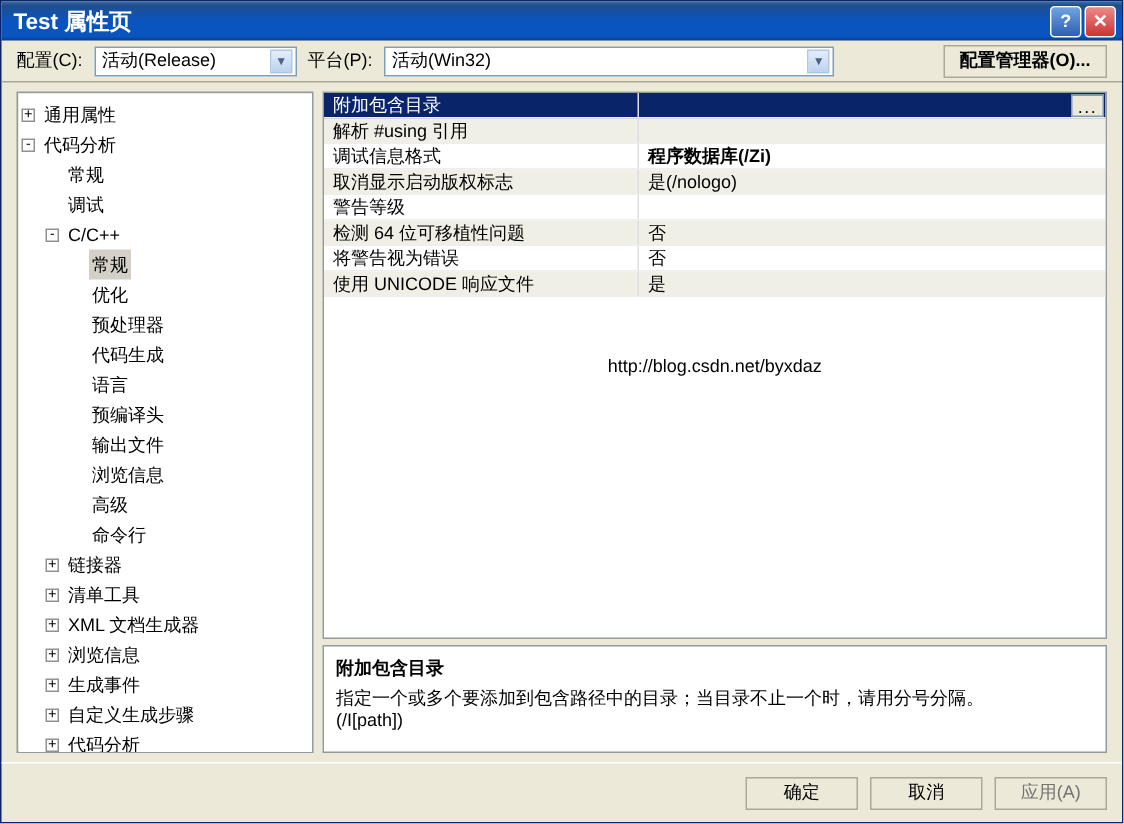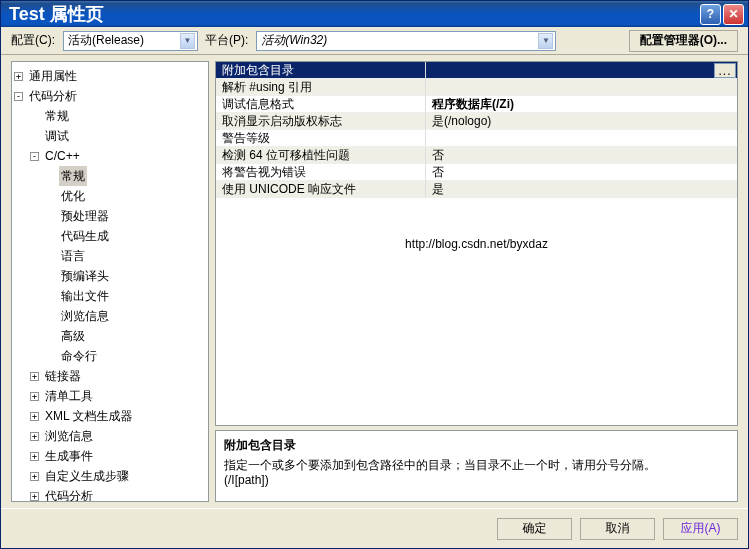--- a/index.html
+++ b/index.html
@@ -1,30 +1,30 @@
 <!DOCTYPE html>
 <html><head>
 <meta charset="utf-8">
 <style>
 * { box-sizing: border-box; margin: 0; padding: 0; font-family: "SimSun", "宋体", Tahoma, sans-serif; font-size: 12px; }
 body { background: #ece9d8; }
 .window { width: 749px; height: 549px; border: 1px solid #0a246a; background: #ece9d8; display: flex; flex-direction: column; }
 .titlebar { height: 26px; background: linear-gradient(to bottom, #3a6ea5 0%, #1f4e8f 10%, #0a54c0 50%, #0a54c0 90%, #063a8a 100%); display: flex; align-items: center; padding: 0 4px; color: #fff; font-weight: bold; }
-.titlebar-text { flex: 1; padding-left: 4px; font-size: 18px; }
+.titlebar-text { flex: 1; padding-left: 4px; font-size: 15px; }
 .titlebar-btn { width: 21px; height: 21px; margin-left: 2px; border: 1px solid #fff; border-radius: 3px; display: flex; align-items: center; justify-content: center; cursor: pointer; font-weight: bold; font-size: 12px; }
 .help-btn { background: linear-gradient(to bottom, #6fa3e0, #2d5fb3); color: #fff; }
 .close-btn { background: linear-gradient(to bottom, #e88, #c33); color: #fff; }
 .toolbar { height: 28px; display: flex; align-items: center; padding: 4px 10px; gap: 6px; border-bottom: 1px solid #aca899; }
 .toolbar label { margin-right: 2px; }
 .combo { height: 20px; border: 1px solid #7f9db9; background: #fff; display: flex; align-items: center; padding: 0 2px 0 4px; position: relative; text-align: center; }
 .combo-arrow { width: 15px; height: 16px; background: linear-gradient(to bottom, #e3eefc, #bcd2ee); border: 1px solid #b4c7e0; margin-left: auto; display: flex; align-items: center; justify-content: center; font-size: 8px; color: #4d6185; cursor: pointer; }
 .config-combo { width: 135px; }
-.platform-combo { width: 300px; font-style: italic; }
+.platform-combo { width: 300px; }
 .btn { height: 22px; padding: 0 10px; border: 1px solid #aca899; background: #ece9d8; cursor: pointer; display: inline-flex; align-items: center; }
-.btn.disabled { color: #6d28d9; }
+.btn.disabled { color: #737373; }
 .content { flex: 1; display: flex; padding: 6px 10px; gap: 6px; overflow: hidden; }
 .tree-panel { width: 198px; border: 1px solid #919b9c; background: #fff; overflow: auto; padding: 4px 2px; }
 .tree { list-style: none; }
 .tree li { white-space: nowrap; line-height: 18px; }
 .tree-item { display: flex; align-items: center; }
 .tree-box { width: 9px; height: 9px; border: 1px solid #919191; display: inline-flex; align-items: center; justify-content: center; font-size: 9px; line-height: 7px; margin-right: 4px; cursor: pointer; color: #000; font-family: monospace; }
 .tree-spacer { display: inline-block; width: 13px; }
 .tree-label { padding: 1px 2px; cursor: pointer; }
 .tree-label.selected { background: #d4d0c8; }
 .tree ul { list-style: none; padding-left: 16px; }

